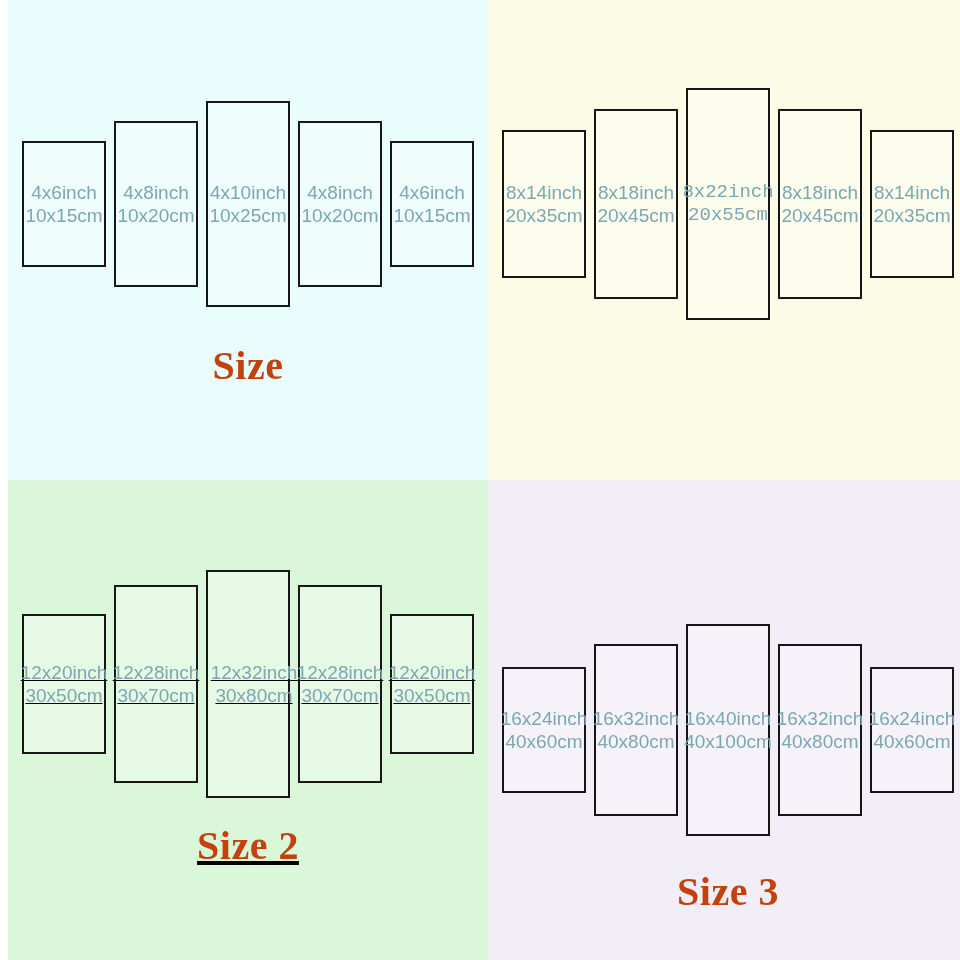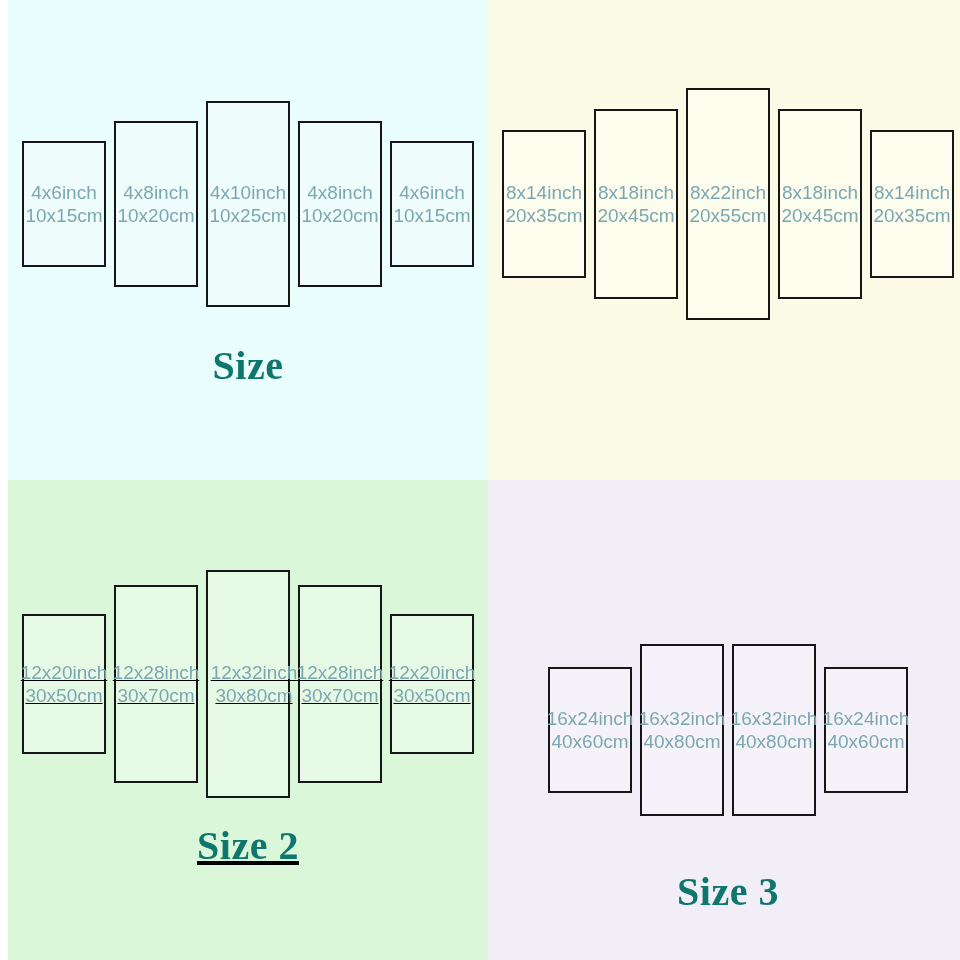--- a/index.html
+++ b/index.html
@@ -47,21 +47,21 @@
     color: #7ba7b1;
     text-align: center;
   }
   .title {
     margin: 0;
     margin-top: 0px;
     font-family: "Liberation Serif", "DejaVu Serif", serif;
     font-weight: bold;
     font-size: 40px;
     line-height: 44px;
-    color: #0f766e;
+    color: #c2410c;
     letter-spacing: 0.5px;
   }
 </style>
 </head>
 <body>
 
 <div class="grid">
 
   <section class="quadrant" style="background: rgb(233, 253, 253);">
     <div class="panels">
@@ -92,21 +92,21 @@
   <section class="quadrant" style="background: rgb(252, 252, 230);">
     <div class="panels">
       <div class="panel" style="height: 148px;">
         <div class="panel-line">8x14inch</div>
         <div class="panel-line">20x35cm</div>
       </div>
       <div class="panel" style="height: 190px;">
         <div class="panel-line">8x18inch</div>
         <div class="panel-line">20x45cm</div>
       </div>
-      <div class="panel" style="height: 232px;">
+      <div class="panel" style="height: 232px; font-family: Liberation Mono, monospace;">
         <div class="panel-line">8x22inch</div>
         <div class="panel-line">20x55cm</div>
       </div>
       <div class="panel" style="height: 190px;">
         <div class="panel-line">8x18inch</div>
         <div class="panel-line">20x45cm</div>
       </div>
       <div class="panel" style="height: 148px;">
         <div class="panel-line">8x14inch</div>
         <div class="panel-line">20x35cm</div>
@@ -143,20 +143,24 @@
   <section class="quadrant" style="background: rgb(241, 238, 247); justify-content: center;">
     <div class="panels">
       <div class="panel" style="height: 126px;">
         <div class="panel-line">16x24inch</div>
         <div class="panel-line">40x60cm</div>
       </div>
       <div class="panel" style="height: 172px;">
         <div class="panel-line">16x32inch</div>
         <div class="panel-line">40x80cm</div>
       </div>
+      <div class="panel" style="height: 212px;">
+        <div class="panel-line">16x40inch</div>
+        <div class="panel-line">40x100cm</div>
+      </div>
       <div class="panel" style="height: 172px;">
         <div class="panel-line">16x32inch</div>
         <div class="panel-line">40x80cm</div>
       </div>
       <div class="panel" style="height: 126px;">
         <div class="panel-line">16x24inch</div>
         <div class="panel-line">40x60cm</div>
       </div>
     </div>
     <h2 class="title">Size 3</h2>

